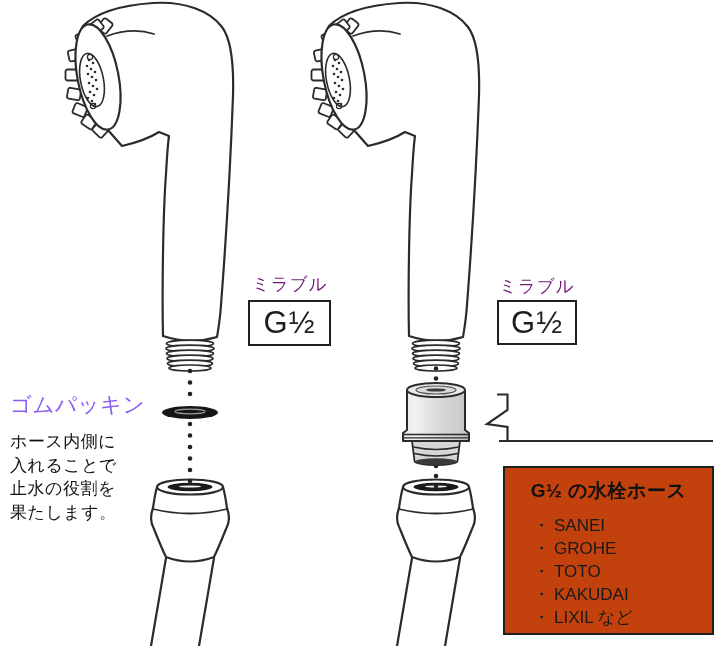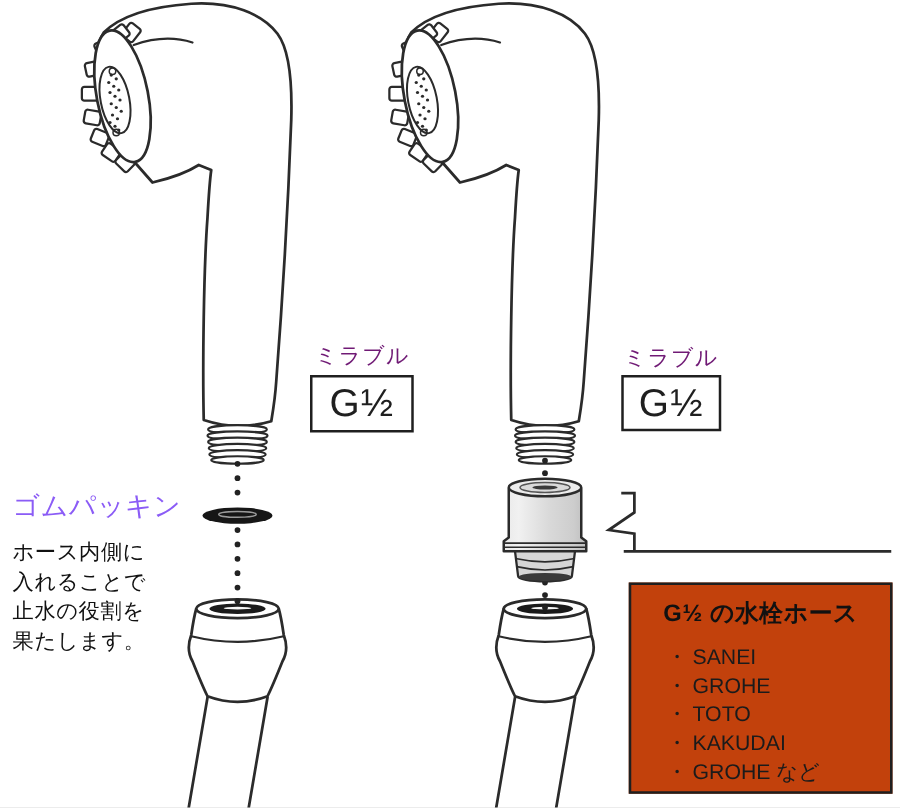--- a/index.html
+++ b/index.html
@@ -196,18 +196,18 @@
       <div class="info-item">
         <span class="bullet">・</span>
         <span>TOTO</span>
       </div>
       <div class="info-item">
         <span class="bullet">・</span>
         <span>KAKUDAI</span>
       </div>
       <div class="info-item">
         <span class="bullet">・</span>
-        <span>GROHE など</span>
+        <span>LIXIL など</span>
       </div>
     </div>
   </div>
 
 </div>
 
 </body></html>

